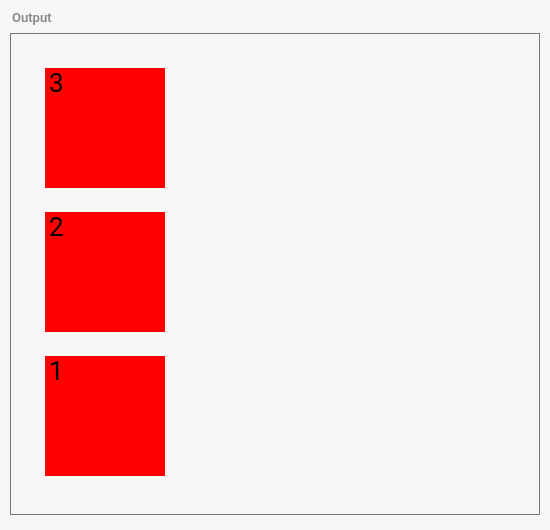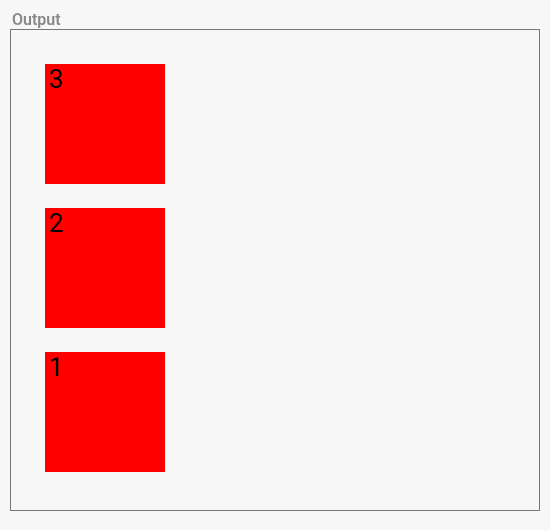--- a/index.html
+++ b/index.html
@@ -9,22 +9,23 @@
     }
     body {
       font-family: -apple-system, BlinkMacSystemFont, "Segoe UI", Roboto, Helvetica, Arial, sans-serif;
       background: #f7f7f7;
       width: 550px;
       height: 530px;
       padding: 10px;
     }
     .panel-title {
       color: #888;
-      font-size: 16px;
+      font-size: 13px;
       font-weight: 600;
+      margin-bottom: 8px;
       padding-left: 2px;
     }
     .output-box {
       border: 1px solid #777;
       background: #f7f7f7;
       width: 530px;
       height: 482px;
       position: relative;
       display: flex;
       flex-direction: column-reverse;

